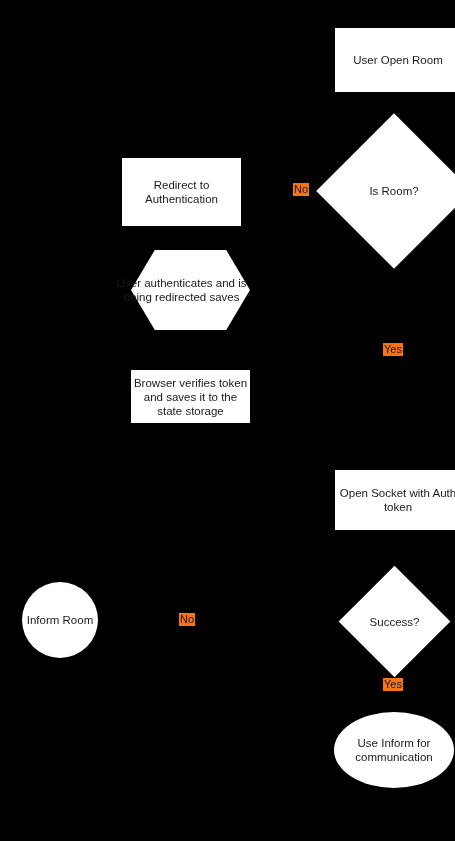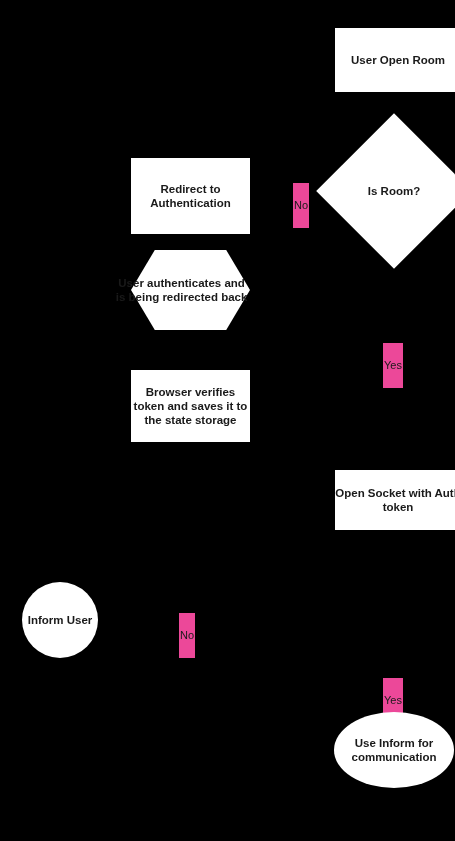--- a/index.html
+++ b/index.html
@@ -26,21 +26,20 @@
     justify-content: center;
     text-align: center;
     color: #1a1a1a;
     font-size: 11.5px;
     line-height: 14px;
     background: #ffffff;
     white-space: nowrap;
   }
   .node .label {
     white-space: normal;
-    font-weight: bold;
   }
   
   .rect {
     border-radius: 0;
   }
   
   .diamond {
     background: transparent;
     overflow: visible;
   }
@@ -79,69 +78,73 @@
   }
   .circle .label {
     white-space: nowrap;
   }
   .ellipse {
     border-radius: 50%;
   }
   
   .edge-label {
     position: absolute;
-    background: #ec4899;
+    background: #f97316;
     color: #1a1a1a;
     font-size: 11px;
     line-height: 13px;
-    padding: 16px 1px;
+    padding: 0 1px;
     white-space: nowrap;
   }
 </style>
 </head>
 <body>
 
 <div id="canvas">
 
   <div class="node rect" style="left:335px; top:28px; width:126px; height:64px;">
     <span class="label">User Open Room</span>
   </div>
 
   <div class="node diamond" style="left:339px; top:136px; width:110px; height:110px;">
     <div class="dshape"></div>
     <span class="label">Is Room?</span>
   </div>
 
   <div class="edge-label" style="left:293px; top:183px;">No</div>
 
-  <div class="node rect" style="left:131px; top:158px; width:119px; height:76px;">
+  <div class="node rect" style="left:122px; top:158px; width:119px; height:68px;">
     <span class="label">Redirect to Authentication</span>
   </div>
 
   <div class="node hexagon" style="left:131px; top:250px; width:119px; height:80px;">
     <div class="hshape"></div>
-    <span class="label">User authenticates and is being redirected back</span>
+    <span class="label">User authenticates and is being redirected saves</span>
   </div>
 
-  <div class="node rect" style="left:131px; top:370px; width:119px; height:72px;">
+  <div class="node rect" style="left:131px; top:370px; width:119px; height:53px;">
     <span class="label">Browser verifies token and saves it to the state storage</span>
   </div>
 
   <div class="edge-label" style="left:383px; top:343px;">Yes</div>
 
   <div class="node rect" style="left:335px; top:470px; width:126px; height:60px;">
     <span class="label">Open Socket with Auth token</span>
   </div>
 
   <div class="node circle" style="left:22px; top:582px; width:76px; height:76px;">
-    <span class="label">Inform User</span>
+    <span class="label">Inform Room</span>
   </div>
 
   <div class="edge-label" style="left:179px; top:613px;">No</div>
 
+  <div class="node diamond" style="left:355px; top:582px; width:79px; height:79px;">
+    <div class="dshape"></div>
+    <span class="label">Success?</span>
+  </div>
 
   <div class="edge-label" style="left:383px; top:678px;">Yes</div>
 
   <div class="node ellipse" style="left:334px; top:712px; width:120px; height:76px;">
     <span class="label">Use Inform for communication</span>
   </div>
 
 </div>
 
 </body></html>

